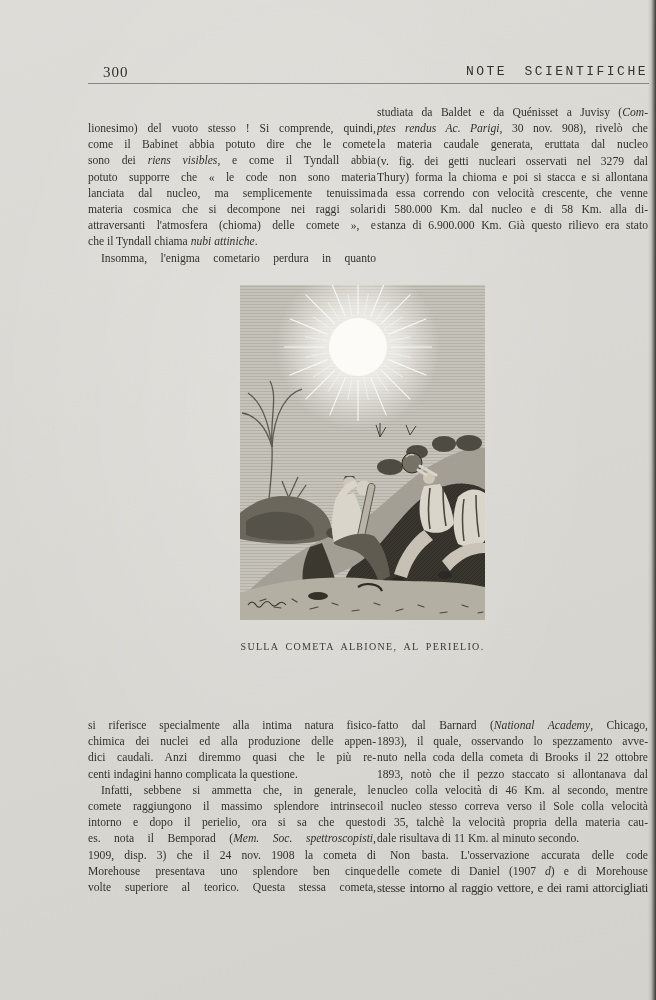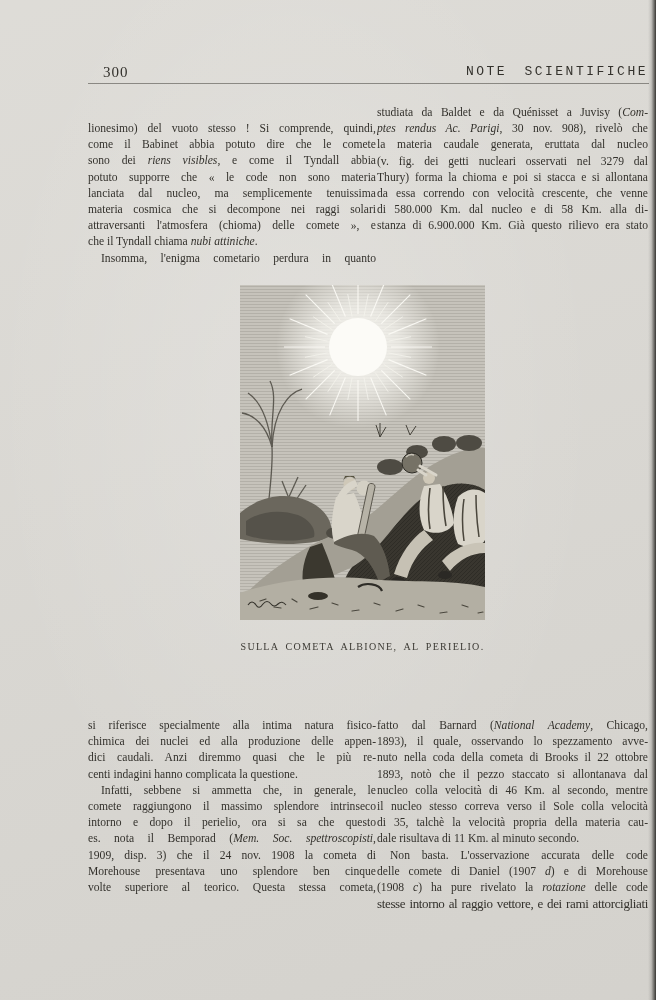--- a/index.html
+++ b/index.html
@@ -227,18 +227,17 @@
       <div class="tline"><span>fatto dal Barnard (</span><span class="it">National Academy</span><span>, Chicago,</span></div>
       <div class="tline"><span>1893), il quale, osservando lo spezzamento avve-</span></div>
       <div class="tline"><span>nuto nella coda della cometa di Brooks il 22 ottobre</span></div>
       <div class="tline"><span>1893, notò che il pezzo staccato si allontanava dal</span></div>
       <div class="tline"><span>nucleo colla velocità di 46 Km. al secondo, mentre</span></div>
       <div class="tline"><span>il nucleo stesso correva verso il Sole colla velocità</span></div>
       <div class="tline"><span>di 35, talchè la velocità propria della materia cau-</span></div>
       <div class="tline endline"><span>dale risultava di 11 Km. al minuto secondo.</span></div>
       <div class="tline indent"><span>Non basta. L'osservazione accurata delle code</span></div>
       <div class="tline"><span>delle comete di Daniel (1907 </span><span class="it">d</span><span>) e di Morehouse</span></div>
-      <div class="tline"><span>(1908 </span><span class="it">c</span><span>) ha pure rivelato la </span><span class="it">rotazione</span><span> delle code</span></div>
       <div class="tline tight"><span>stesse intorno al raggio vettore, e dei rami attorcigliati</span></div>
     </div>
 
   <div class="edge-shadow"></div>
 </div>
 
 </body></html>

